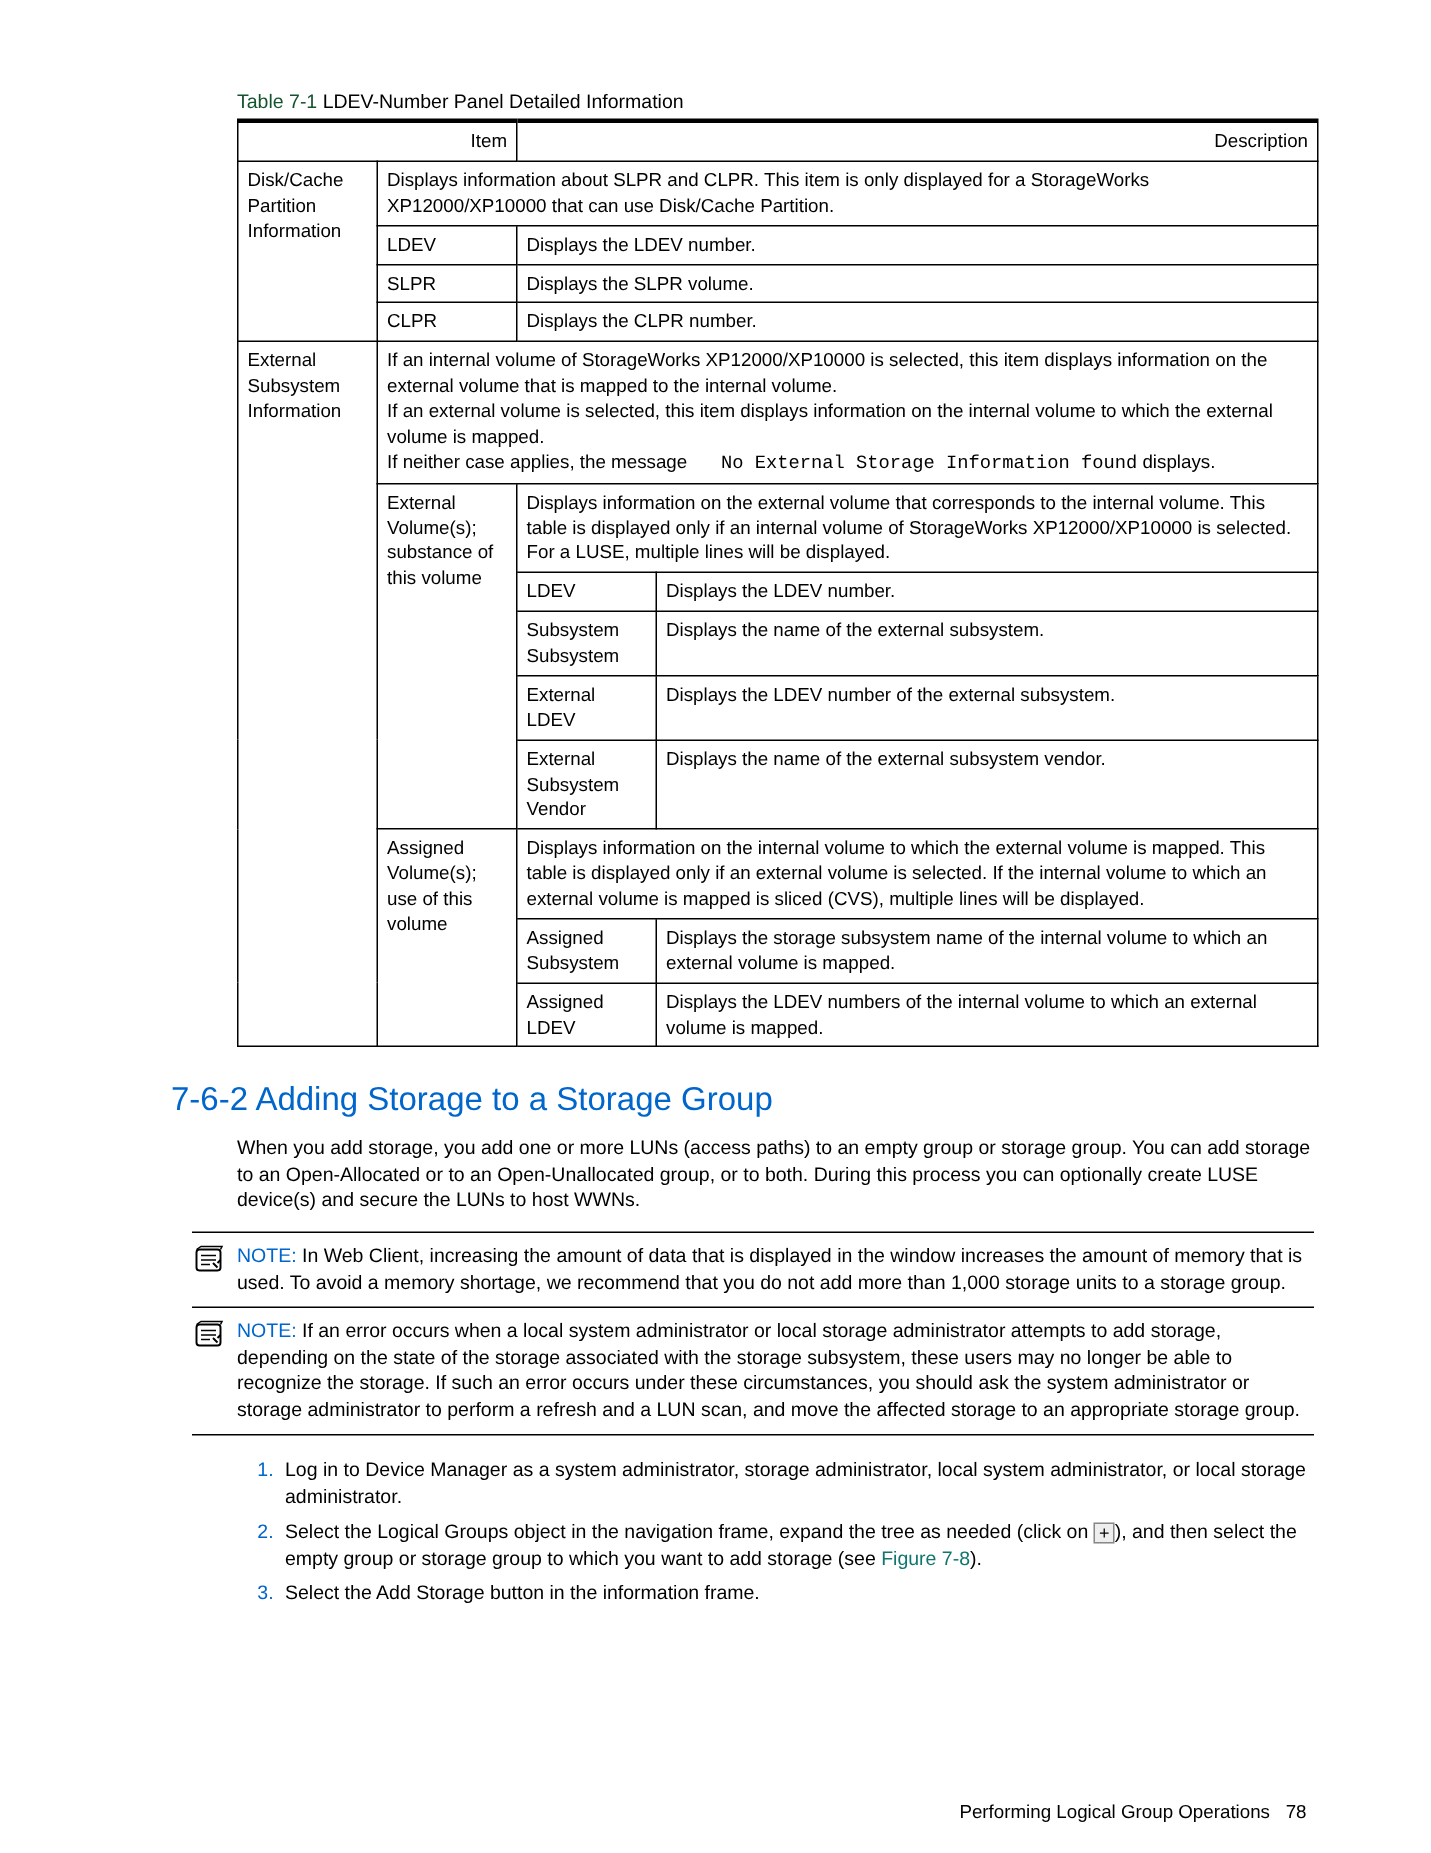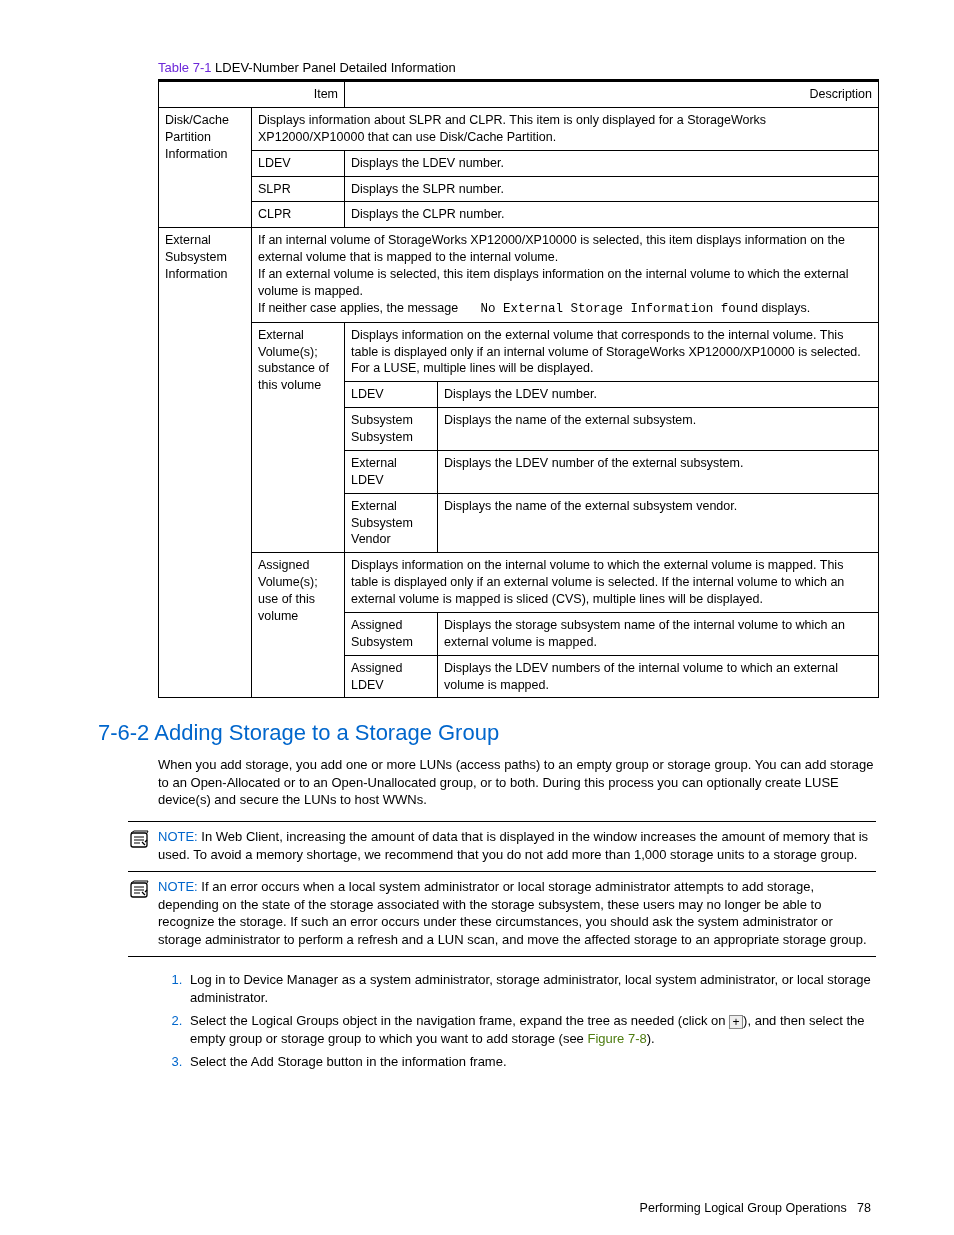--- a/index.html
+++ b/index.html
@@ -19,21 +19,21 @@
   .page {
     padding: 60px 68px 40px 68px;
     box-sizing: border-box;
     width: 954px;
   }
   .table-caption {
     margin: 0 0 4px 90px;
     font-size: 13px;
   }
   .table-caption .blue {
-    color: #6d28d9;
+    color: #14532d;
   }
   table.main {
     margin-left: 90px;
     width: 720px;
     border-collapse: collapse;
     table-layout: fixed;
   }
   table.main td {
     border: 1px solid #000;
     padding: 4px 6px;
@@ -51,21 +51,21 @@
   .col4 { width: 441px; }
   code.inline {
     font-family: "Courier New", monospace;
     margin-left: 19px;
   }
   h2.section {
     font-family: Arial, Helvetica, sans-serif;
     font-size: 22px;
     font-weight: normal;
     color: #0066cc;
-    margin: 22px 0 10px 30px;
+    margin: 22px 0 10px 46px;
   }
   .body-text {
     margin-left: 90px;
     margin-right: 10px;
   }
   .body-text p {
     margin: 8px 0 12px 0;
     line-height: 1.35;
   }
   .note-block {
@@ -105,21 +105,21 @@
   }
   ol.steps li::marker {
     color: #0066cc;
   }
   ol.steps li {
     margin-bottom: 6px;
     line-height: 1.35;
     padding-left: 4px;
   }
   .figref {
-    color: #4d7c0f;
+    color: #0f766e;
   }
   .expand-icon {
     display: inline-block;
     width: 14px;
     height: 14px;
     line-height: 12px;
     border: 1px solid #888;
     background: #eee;
     text-align: center;
     font-size: 12px;
@@ -160,21 +160,21 @@
     <tr>
       <td rowspan="4">Disk/Cache Partition Information</td>
       <td colspan="3">Displays information about SLPR and CLPR. This item is only displayed for a StorageWorks XP12000/XP10000 that can use Disk/Cache Partition.</td>
     </tr>
     <tr>
       <td>LDEV</td>
       <td colspan="2">Displays the LDEV number.</td>
     </tr>
     <tr>
       <td>SLPR</td>
-      <td colspan="2">Displays the SLPR number.</td>
+      <td colspan="2">Displays the SLPR volume.</td>
     </tr>
     <tr>
       <td>CLPR</td>
       <td colspan="2">Displays the CLPR number.</td>
     </tr>
 
     <tr>
       <td rowspan="10">External Subsystem Information</td>
       <td colspan="3" style="white-space: normal;">
         <span style="white-space: pre-line;">If an internal volume of StorageWorks XP12000/XP10000 is selected, this item displays information on the external volume that is mapped to the internal volume.

